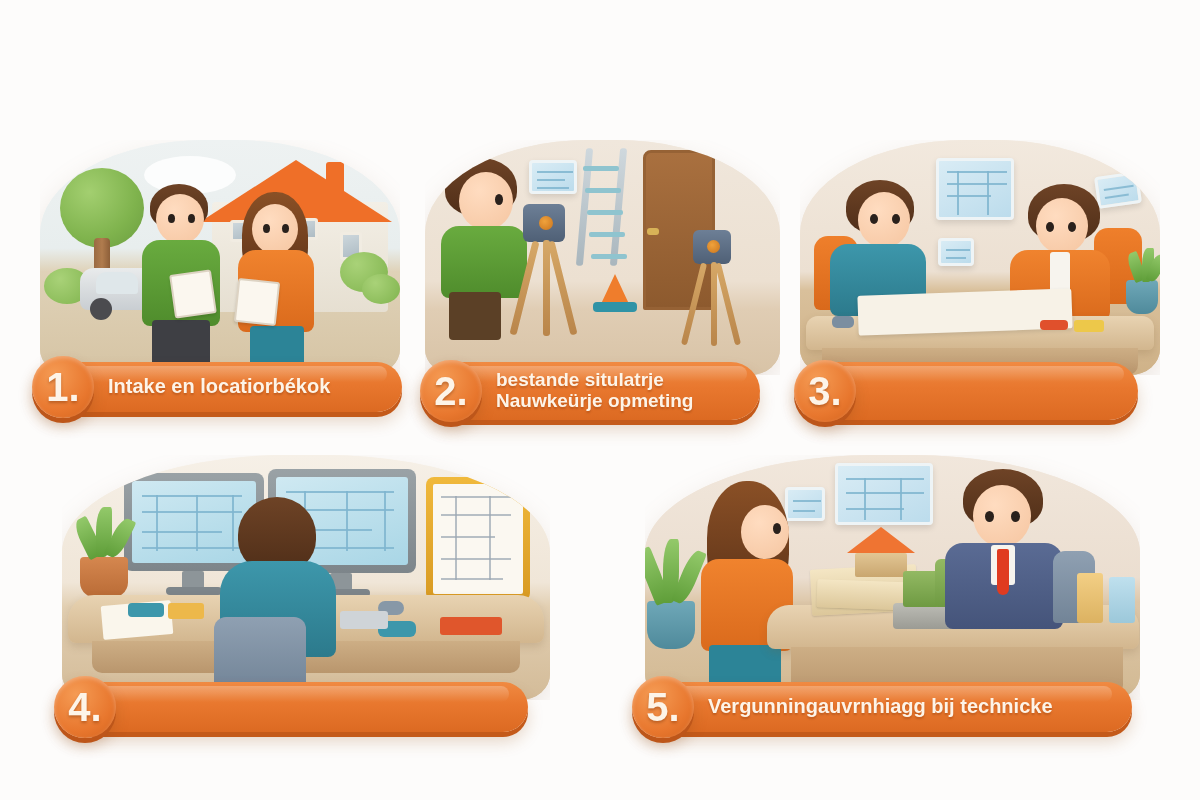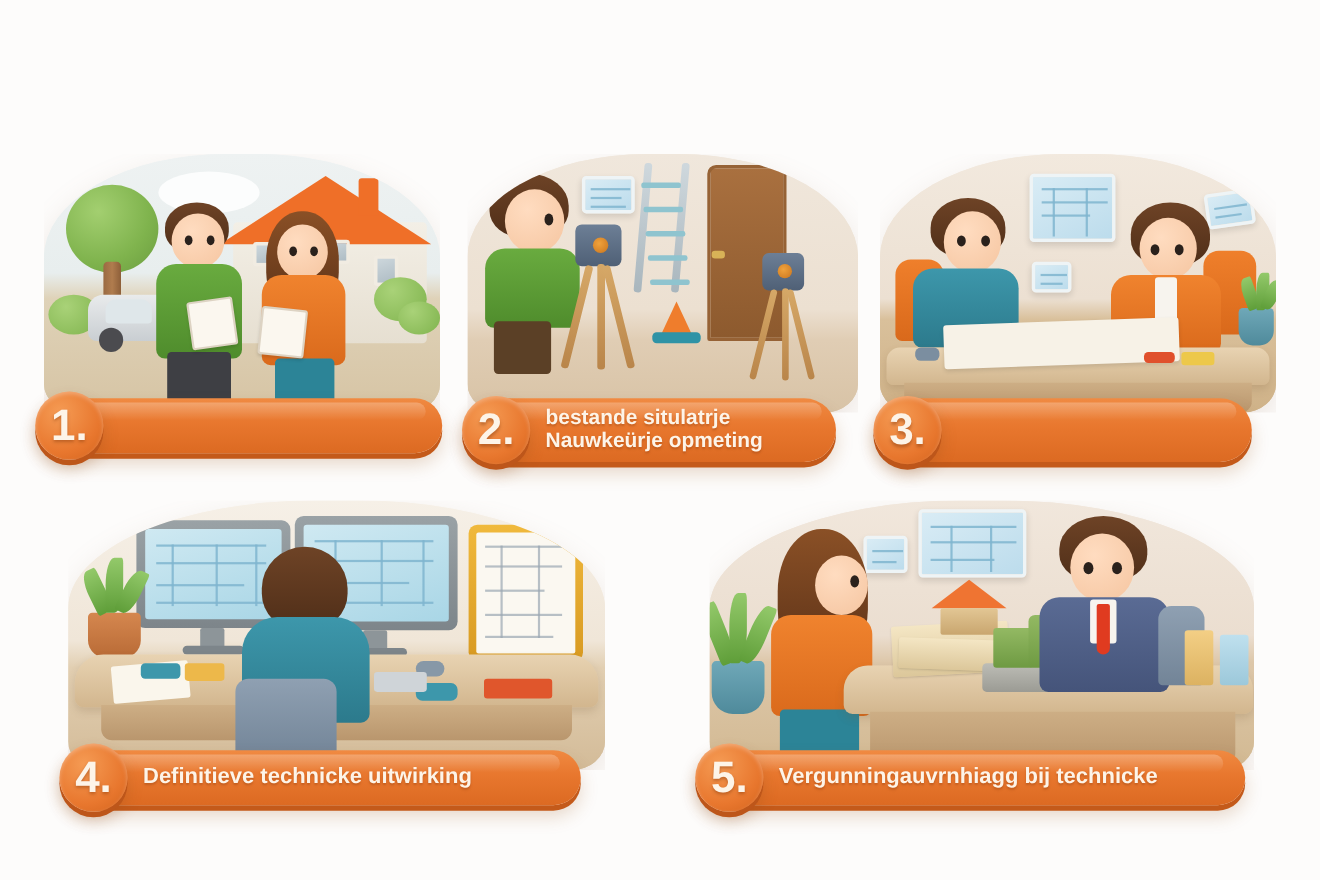--- a/index.html
+++ b/index.html
@@ -245,20 +245,21 @@
       <div class="prop legs-denim" style="left:210px;top:186px;width:54px;height:49px;"></div>
       <div class="prop clipboard" style="left:196px;top:140px;width:42px;height:44px;transform:rotate(6deg);"></div>
     </div>
   </div>
 
   <div class="caption" style="left:36px; top:362px; width:366px; height:50px;">
     <div class="cap-pill">
       <div class="badge" style="width:62px;height:62px;">
         <span class="badge-num">1.</span>
       </div>
+      <div class="cap-text">Intake en locatiorbékok</div>
     </div>
   </div>
 
   <div class="panel" style="left:425px; top:140px; width:355px; height:235px;">
     <div class="scene bg-room">
       <div class="scene-bg bg-room"></div>
 
       <div class="prop blueprint" style="left:104px;top:20px;width:48px;height:34px;">
         <div class="bp-line" style="left:5px;top:8px;width:36px;height:2px;"></div>
         <div class="bp-line" style="left:5px;top:16px;width:28px;height:2px;"></div>
@@ -434,21 +435,20 @@
       <div class="prop" style="left:378px;top:162px;width:62px;height:18px;background:#e0562c;border-radius:3px;"></div>
       <div class="prop" style="left:278px;top:156px;width:48px;height:18px;background:#cfd4d8;border-radius:3px;"></div>
     </div>
   </div>
 
   <div class="caption" style="left:58px; top:682px; width:470px; height:50px;">
     <div class="cap-pill">
       <div class="badge" style="width:62px;height:62px;">
         <span class="badge-num">4.</span>
       </div>
-      <div class="cap-text">Definitieve technicke uitwirking</div>
     </div>
   </div>
 
   <div class="panel" style="left:645px; top:455px; width:495px; height:245px;">
     <div class="scene bg-counter">
       <div class="scene-bg bg-counter"></div>
 
       <div class="prop blueprint" style="left:190px;top:8px;width:98px;height:62px;">
         <div class="bp-line" style="left:8px;top:12px;width:78px;height:2px;"></div>
         <div class="bp-line" style="left:8px;top:26px;width:78px;height:2px;"></div>

